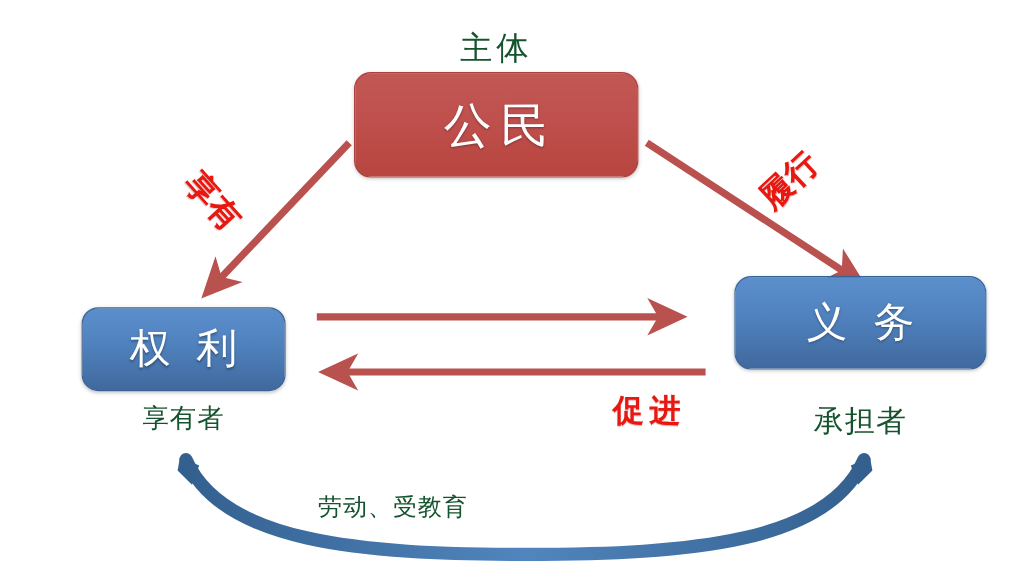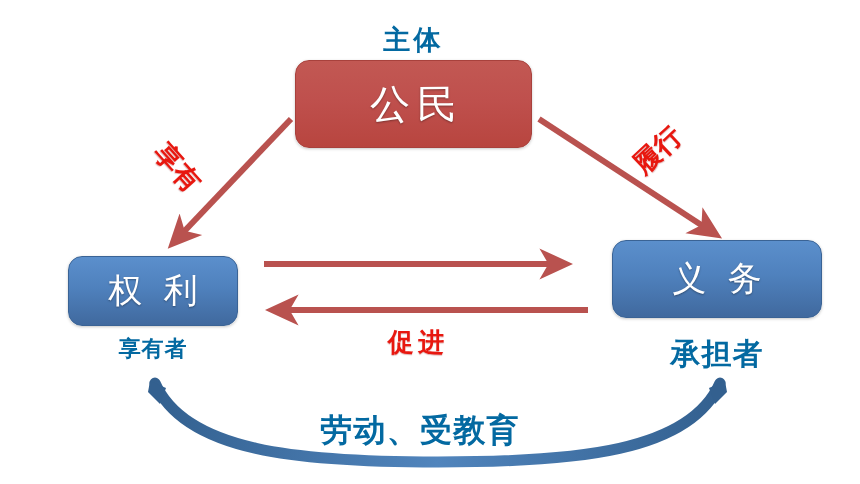--- a/index.html
+++ b/index.html
@@ -52,34 +52,34 @@
     height: 70px;
     font-size: 34px;
     background: linear-gradient(180deg, #5b8fcc 0%, #4f81bd 45%, #40699e 100%);
     border: 1px solid #3a6architecture;
     border: 1px solid #3a6395;
     box-shadow: 0 1px 3px rgba(0,0,0,0.22);
   }
 
   .node-duties {
     left: 612px;
-    top: 240px;
+    top: 230px;
     width: 210px;
     height: 78px;
     font-size: 34px;
     background: linear-gradient(180deg, #5b8fcc 0%, #4f81bd 45%, #40699e 100%);
     border: 1px solid #3a6395;
     box-shadow: 0 1px 3px rgba(0,0,0,0.22);
   }
 
   
   .caption {
     position: absolute;
-    color: #0369a1;
-    font-weight: bold;
+    color: #14532d;
+    font-weight: normal;
     white-space: nowrap;
     letter-spacing: 0.04em;
   }
   .caption-subject {
     left: 295px;
     top: 22px;
     width: 237px;
     text-align: center;
     font-size: 27px;
     letter-spacing: 0.12em;
@@ -89,36 +89,35 @@
     top: 334px;
     width: 170px;
     text-align: center;
     font-size: 22px;
   }
   .caption-duties {
     left: 612px;
     top: 334px;
     width: 210px;
     text-align: center;
-    font-size: 30px;
+    font-size: 25px;
   }
   .caption-mutual {
     left: 260px;
     top: 272px;
     width: 312px;
     text-align: center;
     font-size: 25px;
     letter-spacing: 0.01em;
   }
   .caption-arc {
     left: 265px;
     top: 409px;
     width: 310px;
-    text-align: center;
-    font-size: 32px;
+    font-size: 20px;
   }
 
   
   .redlabel {
     position: absolute;
     color: #e8170f;
     font-weight: bold;
     white-space: nowrap;
     text-shadow: 0 1px 1px rgba(150,0,0,0.30);
   }
@@ -144,21 +143,21 @@
     width: 312px;
     text-align: center;
     font-size: 26px;
     letter-spacing: 0.18em;
     text-indent: 0.18em;
   }
   .label-promote {
     left: 260px;
     top: 325px;
     width: 312px;
-    text-align: center;
+    text-align: right;
     font-size: 26px;
     letter-spacing: 0.18em;
     text-indent: 0.18em;
   }
 
   
   #arrows {
     position: absolute;
     left: 0;
     top: 0;

